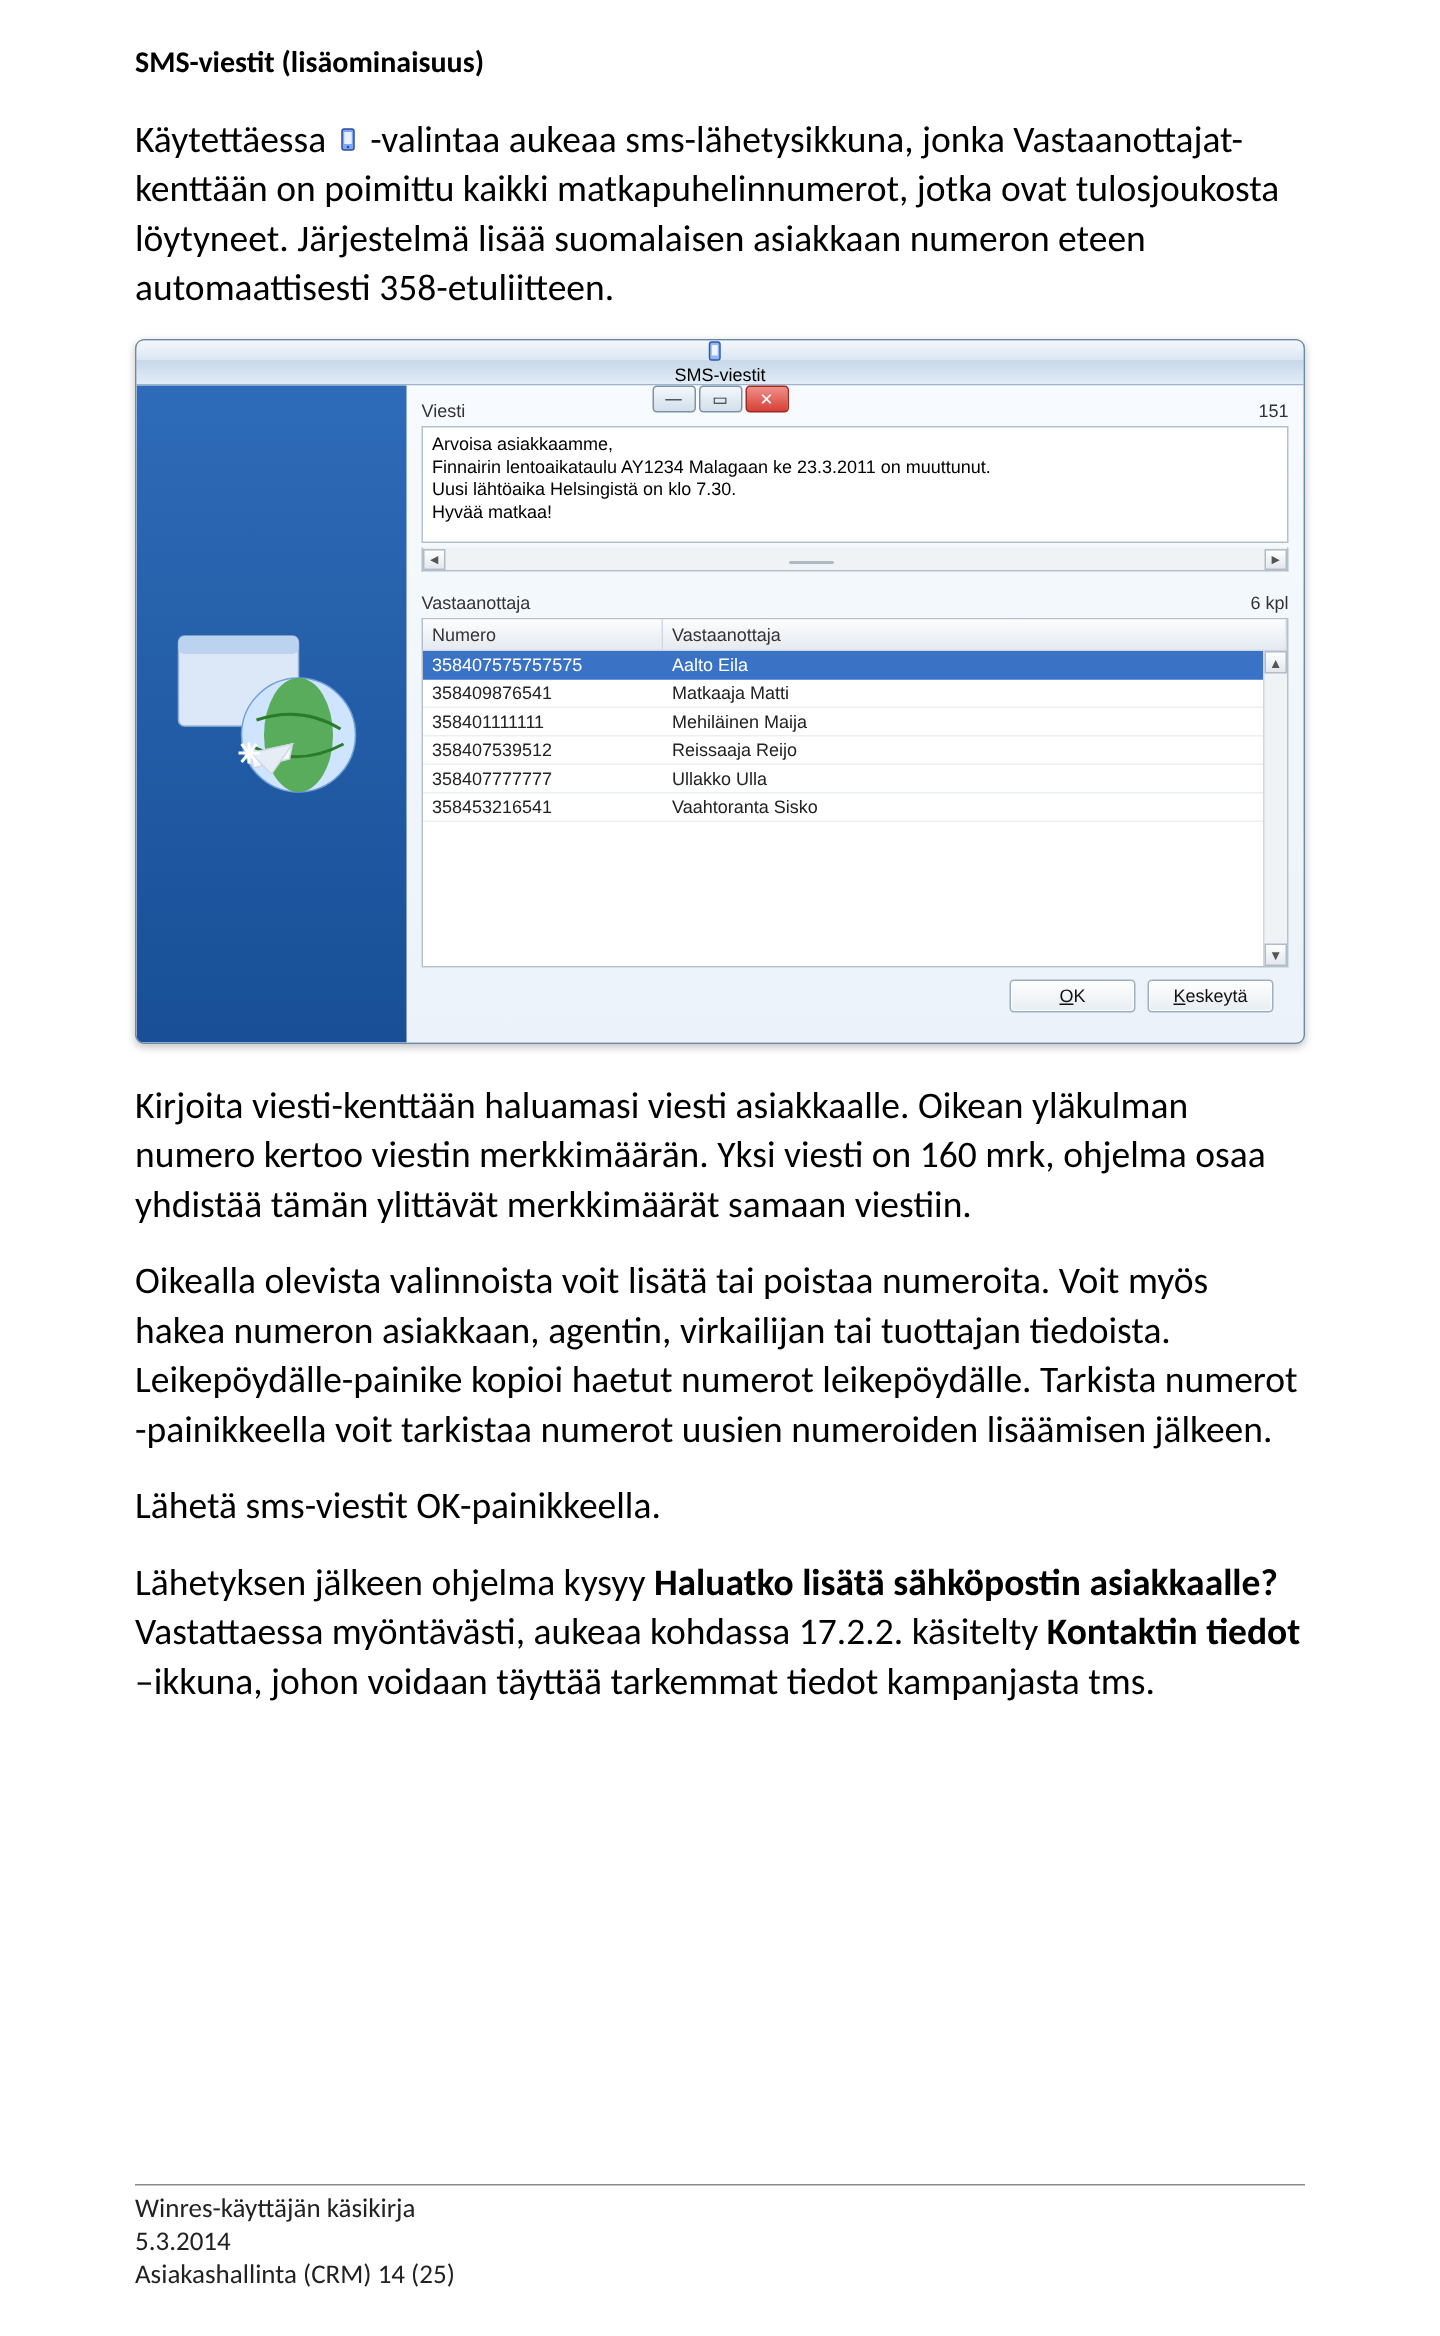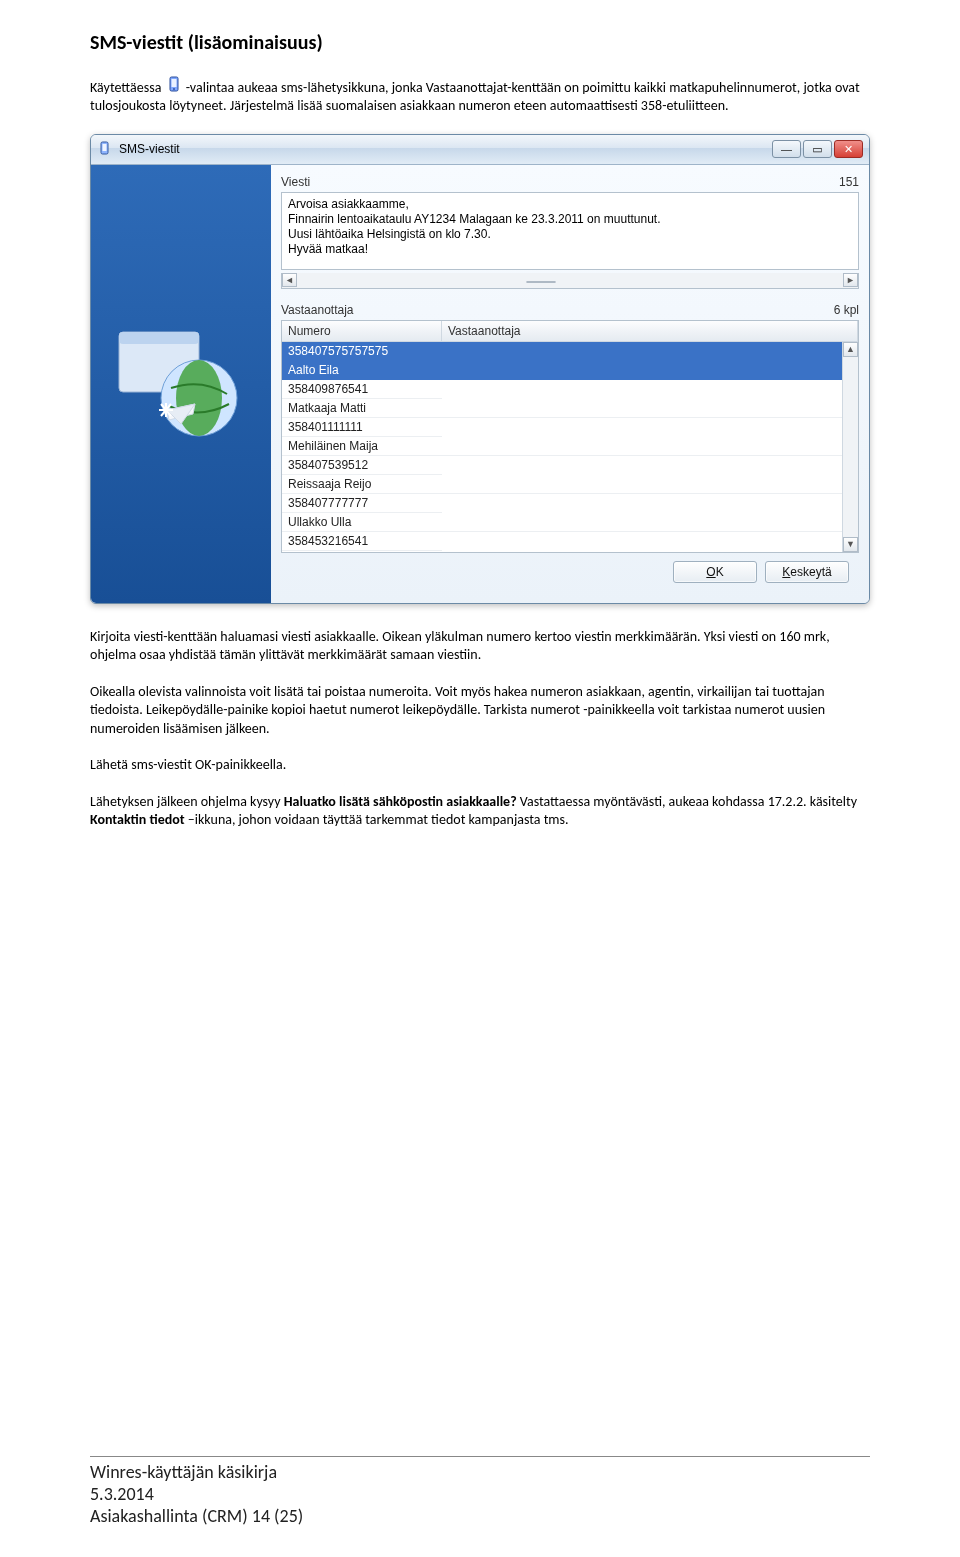--- a/index.html
+++ b/index.html
@@ -6,21 +6,21 @@
   body {
     width: 960px;
     height: 1557px;
     background: #fff;
     font-family: Calibri, Arial, sans-serif;
     color: #000;
     position: relative;
     padding: 30px 90px 0 90px;
   }
   .heading { font-weight: bold; font-size: 20px; margin-bottom: 22px; }
-  .para { font-size: 14px; line-height: 1.32; margin-bottom: 18px; }
+  .para { font-size: 25px; line-height: 1.32; margin-bottom: 18px; }
   .inline-icon {
     display: inline-block; width: 18px; height: 18px; vertical-align: -2px;
   }
   .b { font-weight: bold; }
 
   
   .window {
     width: 780px;
     border: 1px solid #6b8aa6;
     border-radius: 6px;
@@ -29,21 +29,21 @@
     margin: 8px 0 24px 0;
     overflow: hidden;
     font-family: "Segoe UI", Tahoma, Arial, sans-serif;
     font-size: 12px;
     color: #222;
   }
   .titlebar {
     height: 30px;
     background: linear-gradient(#f3f7fb,#dbe6f2 45%,#c7d8ea 46%,#e1ecf6);
     border-bottom: 1px solid #9eb4c9;
-    display: flex; align-items: center; padding: 0 6px;
+    display: flex; align-items: center; padding: 0 6px; flex-direction: column;
   }
   .titlebar .title-ic { width:16px; height:16px; margin-right:6px; }
   .titlebar .title-txt { flex:1; color:#000; font-size:12px; }
   .winbtns { display:flex; gap:2px; }
   .winbtn {
     width: 29px; height: 18px; border: 1px solid #7c91a5;
     border-radius: 3px; background: linear-gradient(#f4f8fc,#d2dfeb);
     display:flex; align-items:center; justify-content:center;
     font-size: 11px; color:#222;
   }
@@ -86,21 +86,21 @@
     flex:1; border:1px solid #b4c1cd; background:#fff;
   }
   .thead { display:flex; }
   .thead .th {
     background:linear-gradient(#fdfdfe,#f0f3f7,#e5ebf1);
     border-right:1px solid #cfd8e1; border-bottom:1px solid #cfd8e1;
     font-size:12px; color:#333; padding:3px 6px;
   }
   .th.col1 { width: 160px; }
   .th.col2 { flex:1; }
-  .tbody .tr { display:flex; font-size:12px;flex-direction:column; }
+  .tbody .tr { display:flex; font-size:12px; }
   .tbody .td { padding:2px 6px; border-bottom:1px solid #eceff2; }
   .td.col1 { width:160px; }
   .td.col2 { flex:1; }
   .tr.selected { background:#3a72c6; color:#fff; }
   .tr.selected .td { border-bottom-color:#3a72c6; }
   .tbody-wrap { height: 210px; overflow:hidden; position:relative; }
   .vscroll {
     position:absolute; right:0; top:0; bottom:0; width:16px;
     background:#f0f3f6; border-left:1px solid #cfd8e1;
     display:flex; flex-direction:column;

